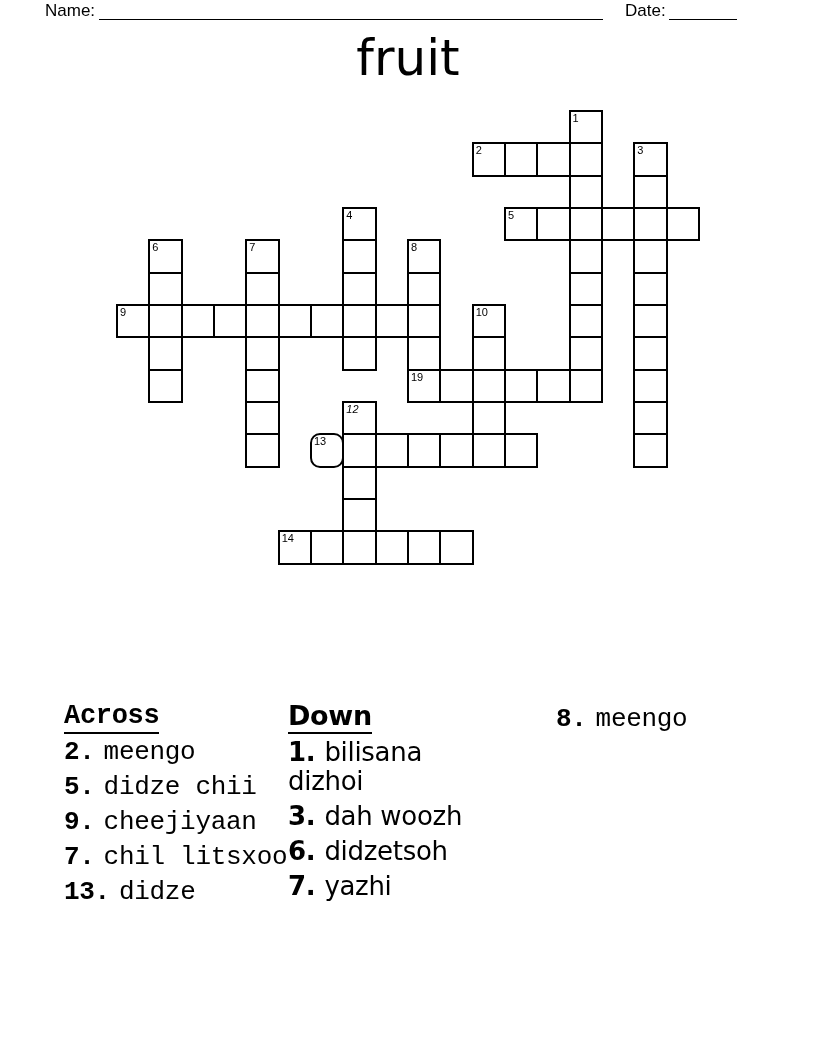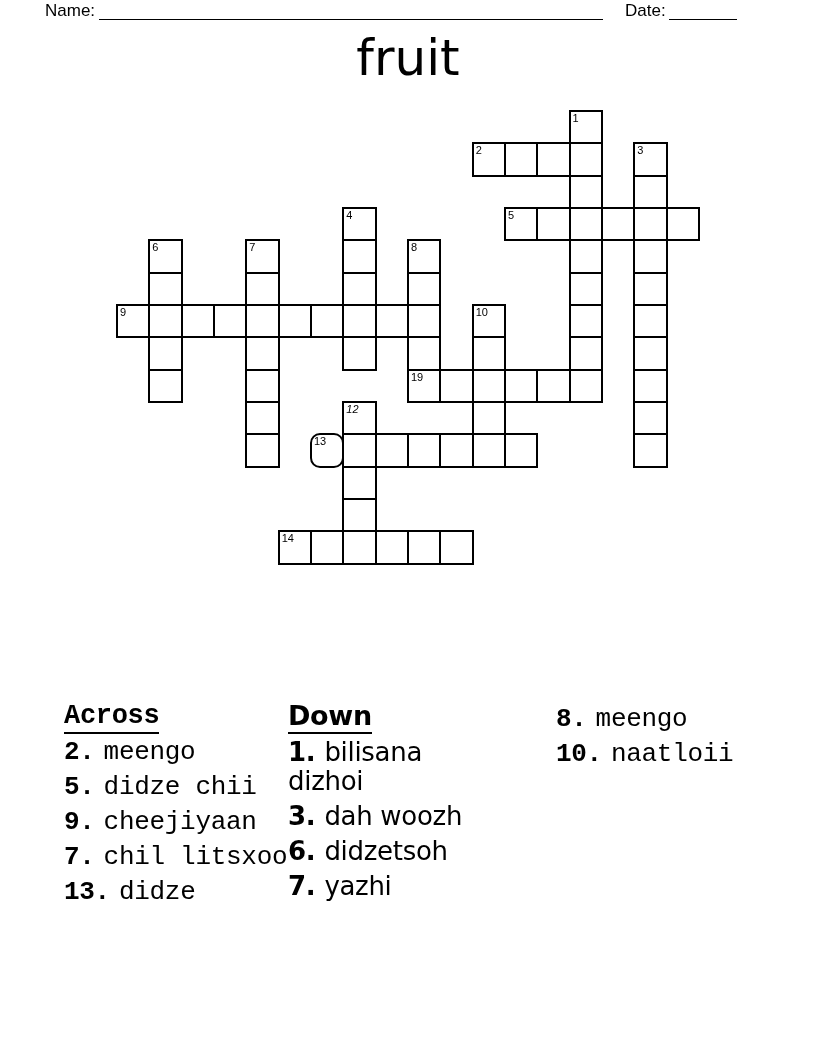--- a/index.html
+++ b/index.html
@@ -175,17 +175,16 @@
 dizhoi</span></div>
         <div class="clue"><span class="clue-num">3.</span><span class="clue-text">dah woozh</span></div>
         <div class="clue"><span class="clue-num">6.</span><span class="clue-text">didzetsoh</span></div>
         <div class="clue"><span class="clue-num">7.</span><span class="clue-text">yazhi</span></div>
       </div>
   </div>
 
   <div class="clue-col" id="down-col2">
     <div class="clue-list">
         <div class="clue"><span class="clue-num">8.</span><span class="clue-text">meengo</span></div>
-        <div class="clue"><span class="clue-num">10.</span><span class="clue-text">naatloii</span></div>
       </div>
   </div>
 
 </div>
 
 </body></html>

